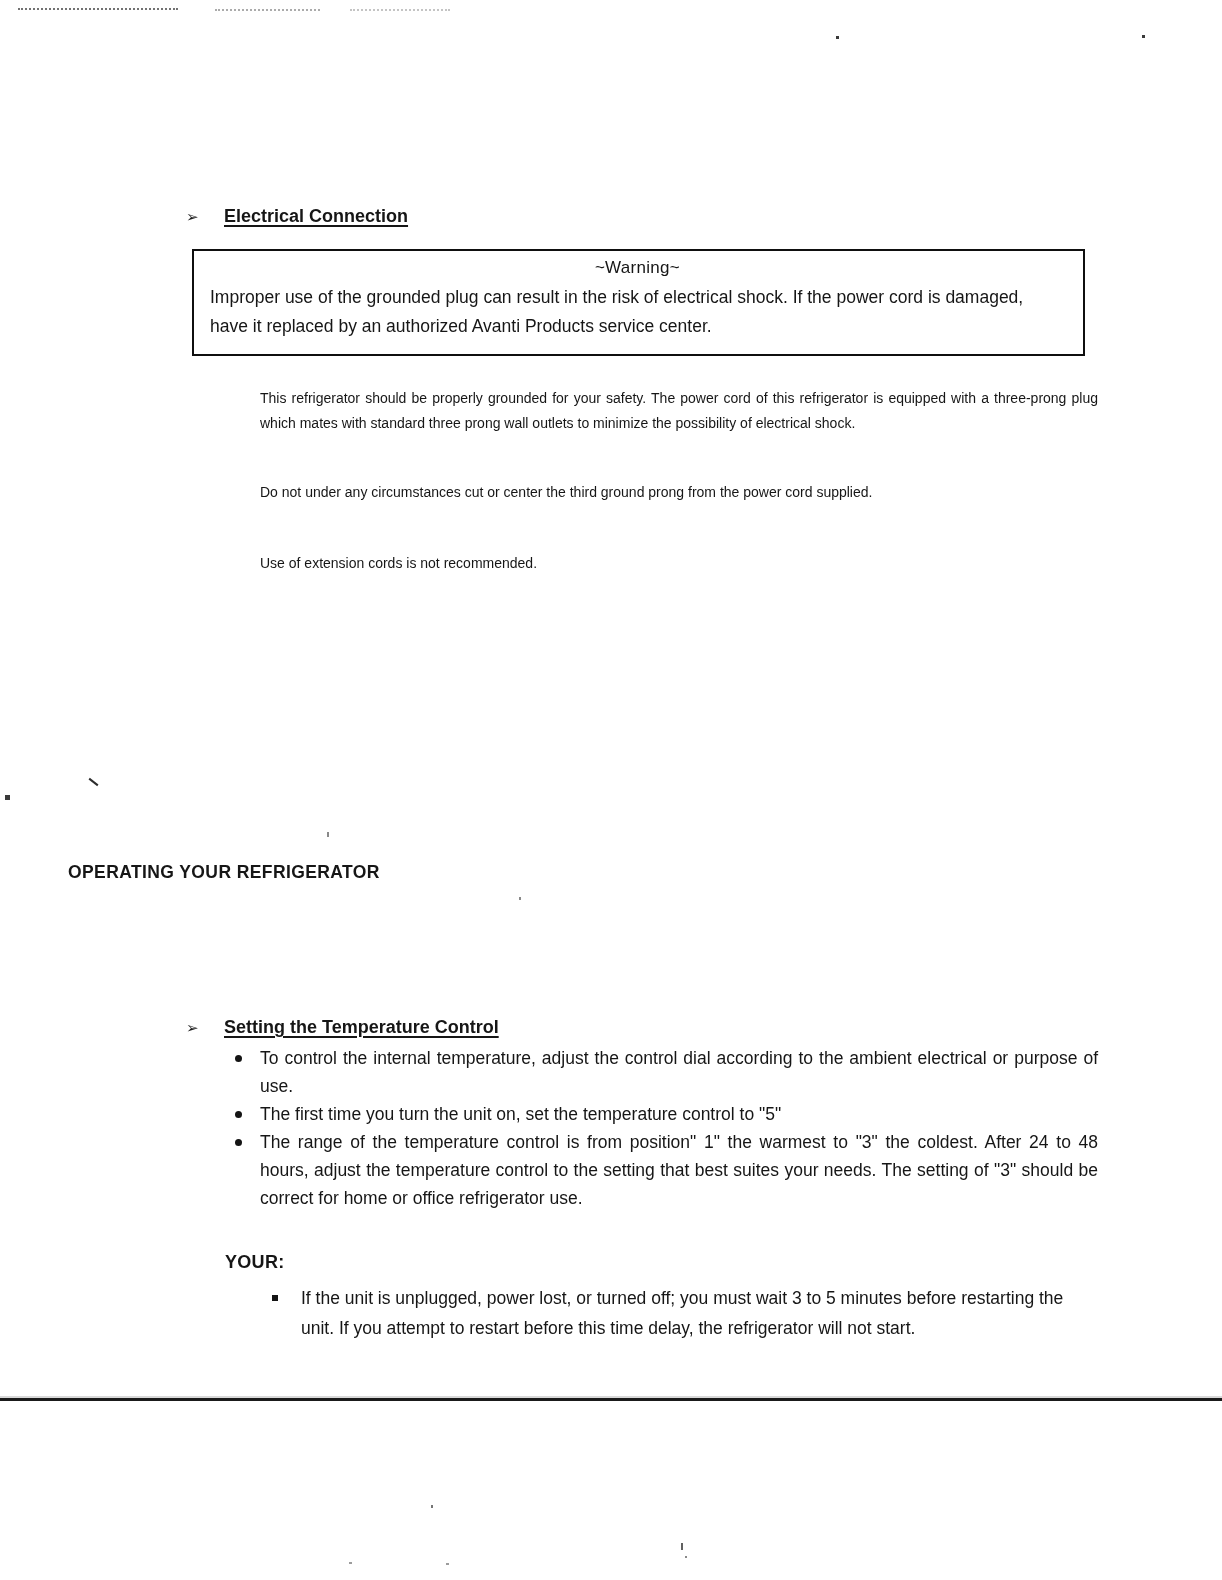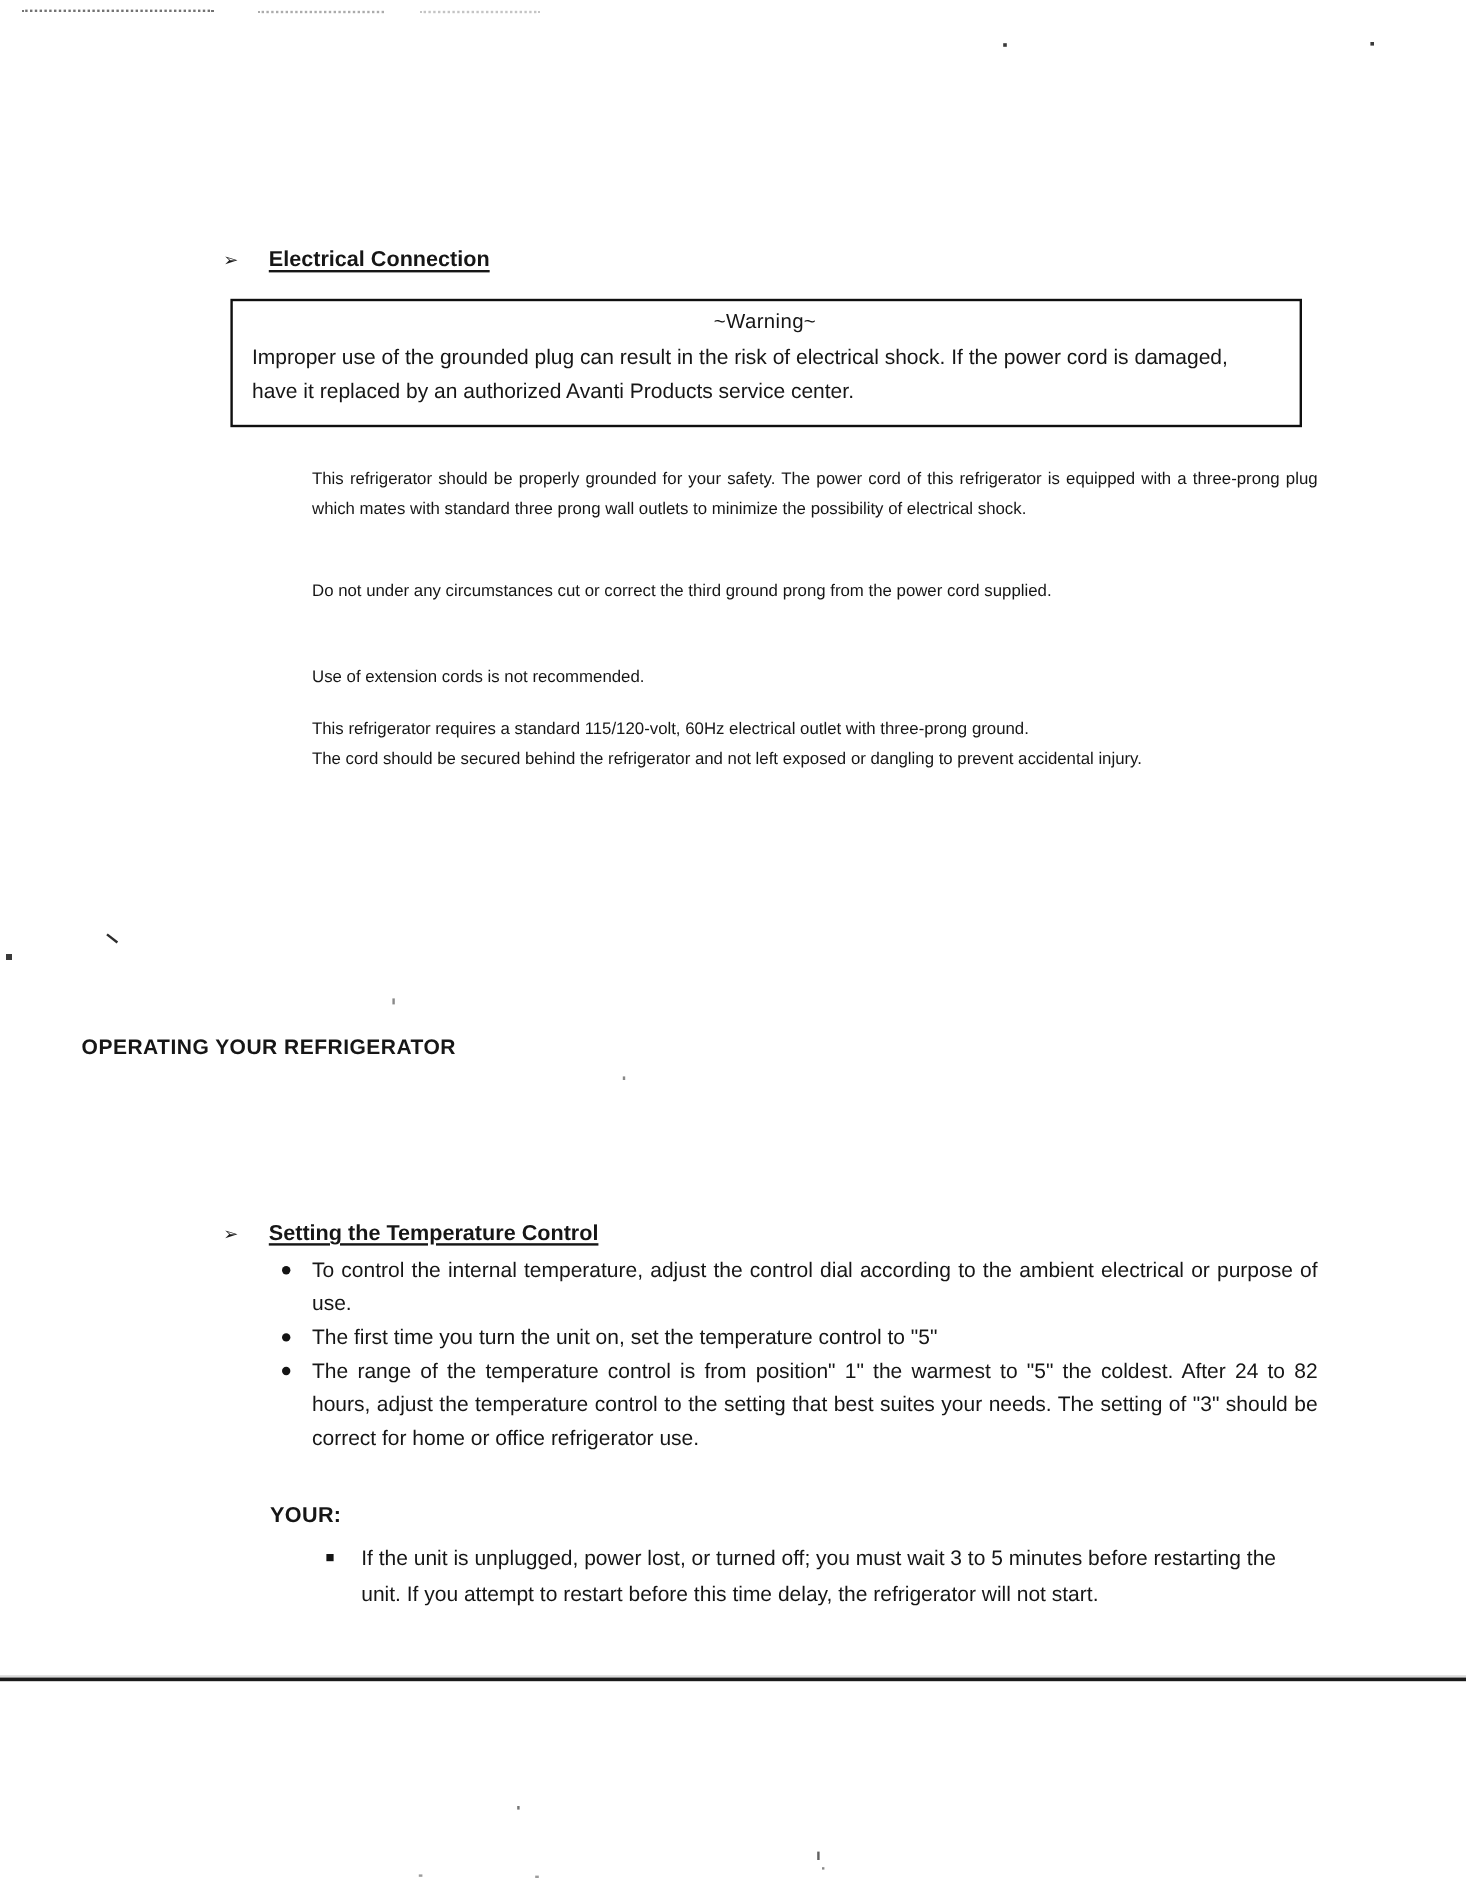--- a/index.html
+++ b/index.html
@@ -89,24 +89,22 @@
     <span class="arrow">➢</span>
     <span class="h-text">Electrical Connection</span>
   </div>
 
   <div class="abs warning-box">
     <div class="warning-title">~Warning~</div>
     <div class="warning-body">Improper use of the grounded plug can result in the risk of electrical shock. If the power cord is damaged, have it replaced by an authorized Avanti Products service center.</div>
   </div>
 
   <div class="abs para" style="top:386px;">This refrigerator should be properly grounded for your safety.  The power cord of this refrigerator is equipped with a three-prong plug which mates with standard three prong wall outlets to minimize the possibility of electrical shock.</div>
-  <div class="abs para" style="top:480px;">Do not under any circumstances cut or correct the third ground prong from the power cord supplied.</div>
+  <div class="abs para" style="top:480px;">Do not under any circumstances cut or center the third ground prong from the power cord supplied.</div>
   <div class="abs para" style="top:551px;">Use of extension cords is not recommended.</div>
-  <div class="abs para" style="top:595px;">This refrigerator requires a standard 115/120-volt, 60Hz electrical outlet with three-prong ground.
-The cord should be secured behind the refrigerator and not left exposed or dangling to prevent accidental injury.</div>
 
   <div class="speck" style="left:5px; top:795px; width:5px; height:5px;"></div>
   <div class="speck" style="left:88px; top:781px; width:11px; height:2px; transform:rotate(38deg); background:#2c2c2c;"></div>
   <div class="speck" style="left:327px; top:832px; width:2px; height:5px; opacity:.6;"></div>
 
   <div class="abs center-heading">OPERATING YOUR REFRIGERATOR</div>
   <div class="speck" style="left:519px; top:897px; width:2px; height:3px; opacity:.6;"></div>
 
   <div class="abs sec-heading" style="left:186px; top:1017px;">
     <span class="arrow">➢</span>
@@ -117,21 +115,21 @@
     <li class="bullet-item">
       <span class="dot"></span>
       <span class="b-text">To control the internal temperature, adjust the control dial according to the ambient electrical or purpose of use.</span>
     </li>
     <li class="bullet-item">
       <span class="dot"></span>
       <span class="b-text">The first time you turn the unit on, set the temperature control to "5"</span>
     </li>
     <li class="bullet-item">
       <span class="dot"></span>
-      <span class="b-text">The range of the temperature control is from position" 1" the warmest to "5" the coldest. After 24 to 82 hours, adjust the temperature control to the setting that best suites your needs. The setting of "3" should be correct for home or office refrigerator use.</span>
+      <span class="b-text">The range of the temperature control is from position" 1" the warmest to "3" the coldest. After 24 to 48 hours, adjust the temperature control to the setting that best suites your needs. The setting of "3" should be correct for home or office refrigerator use.</span>
     </li>
   </ul>
 
   <div class="abs note-label">YOUR:</div>
   <ul class="abs note-list" style="top:1283px;">
     <li class="bullet-item">
       <span class="dot"></span>
       <span class="b-text">If the unit is unplugged, power lost, or turned off; you must wait 3 to 5 minutes before restarting the unit. If you attempt to restart before this time delay, the refrigerator will not start.</span>
     </li>
   </ul>

